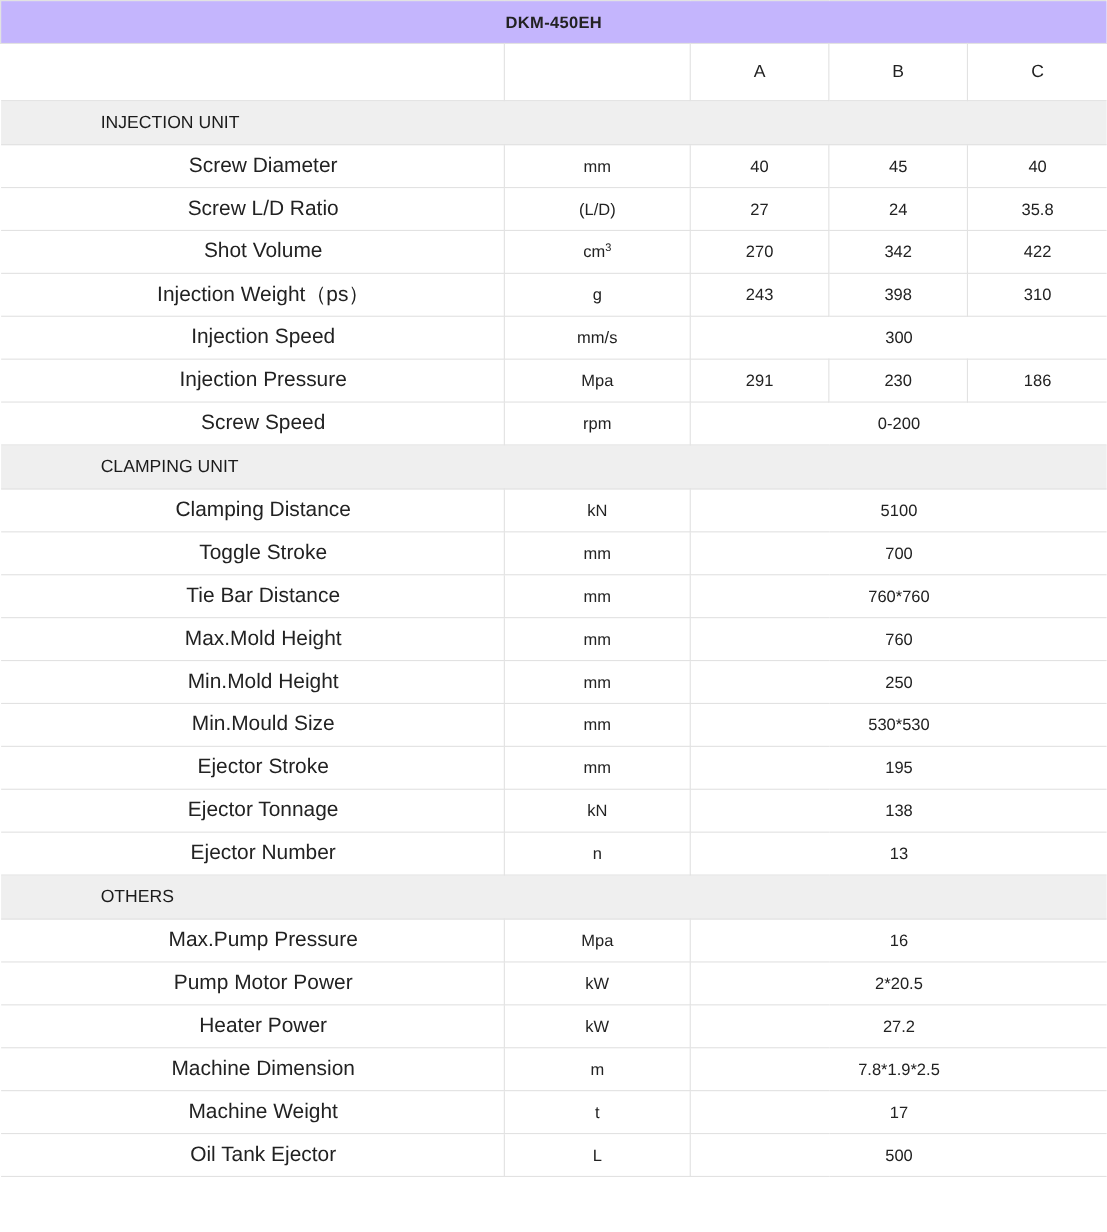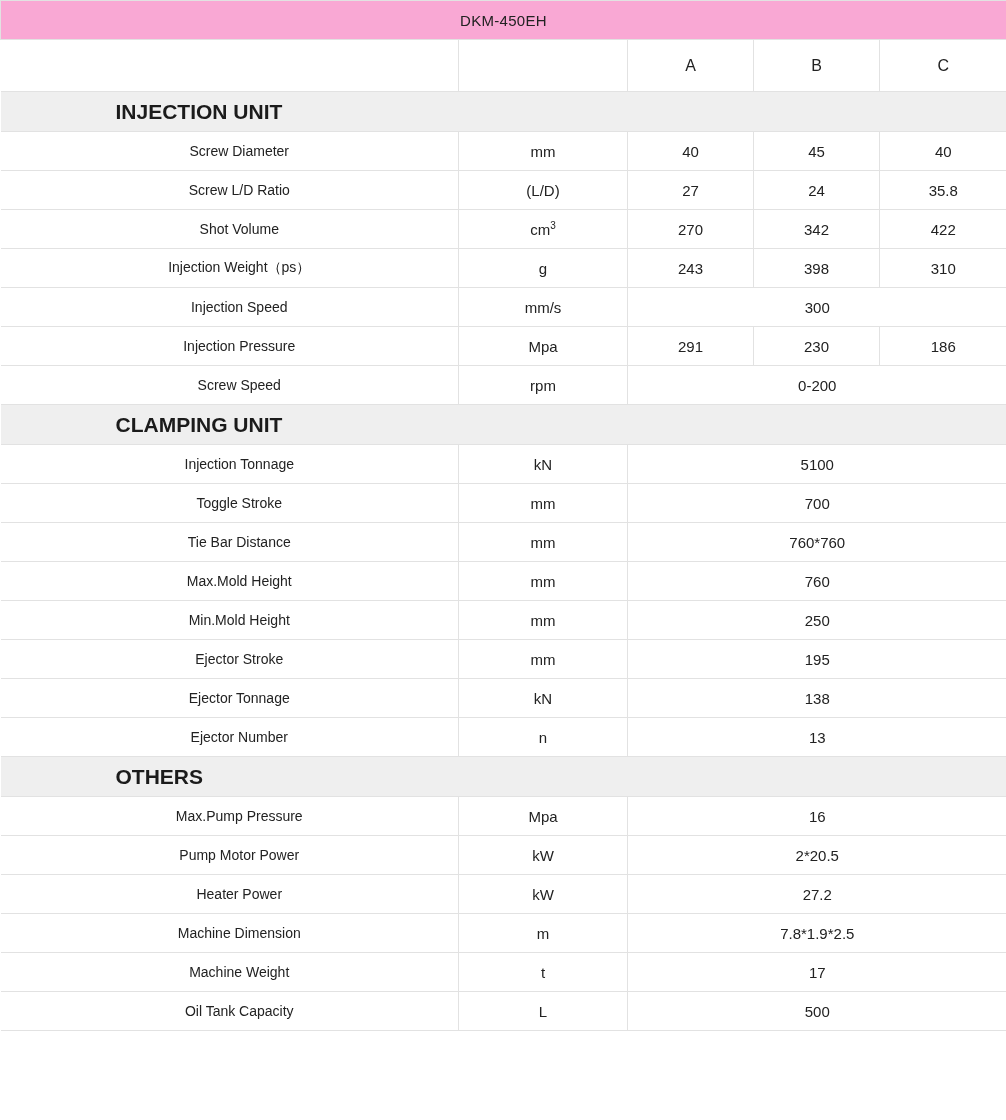--- a/index.html
+++ b/index.html
@@ -18,26 +18,26 @@
     border-collapse: collapse;
     table-layout: fixed;
   }
   .spec-table col.c-name  { width: 458px; }
   .spec-table col.c-unit  { width: 169px; }
   .spec-table col.c-a     { width: 126px; }
   .spec-table col.c-b     { width: 126px; }
   .spec-table col.c-c     { width: 127px; }
 
   .title-row td {
-    background: #f9a8d4;
+    background: #c4b5fd;
     height: 68px;
     text-align: center;
     vertical-align: middle;
     font-size: 23px;
-    font-weight: normal;
+    font-weight: bold;
     color: #1b1b1b;
     border: none;
     letter-spacing: 0.3px;
   }
 
   .spec-table td {
     border: 1px solid #e2e2e2;
     font-size: 15px;
     text-align: center;
     vertical-align: middle;
@@ -50,30 +50,30 @@
     height: 52px;
     font-size: 16px;
     color: #222;
   }
   .spec-table tr.head-row td.blank {
     border-left: none;
   }
   .section-row td {
     background: #efefef;
     text-align: left;
-    padding-left: 115px;
-    font-size: 21px;
-    font-weight: bold;
+    padding-left: 91px;
+    font-size: 16px;
+    font-weight: normal;
     height: 40px;
     color: #1b1b1b;
     border-left: none;
     border-right: none;
   }
   td.name-cell {
-    font-size: 14px;
+    font-size: 19px;
     border-left: none;
     padding-left: 24px;
   }
   td.last-col {
     border-right: none;
   }
   sup { font-size: 10px; vertical-align: super; }
 </style>
 </head>
 <body>
@@ -142,21 +142,21 @@
       </tr>
       <tr>
         <td class="name-cell">Screw Speed</td>
         <td>rpm</td>
         <td colspan="3" class="last-col">0-200</td>
       </tr>
       <tr class="section-row">
         <td colspan="5">CLAMPING UNIT</td>
       </tr>
       <tr>
-        <td class="name-cell">Injection Tonnage</td>
+        <td class="name-cell">Clamping Distance</td>
         <td>kN</td>
         <td colspan="3" class="last-col">5100</td>
       </tr>
       <tr>
         <td class="name-cell">Toggle Stroke</td>
         <td>mm</td>
         <td colspan="3" class="last-col">700</td>
       </tr>
       <tr>
         <td class="name-cell">Tie Bar Distance</td>
@@ -165,20 +165,25 @@
       </tr>
       <tr>
         <td class="name-cell">Max.Mold Height</td>
         <td>mm</td>
         <td colspan="3" class="last-col">760</td>
       </tr>
       <tr>
         <td class="name-cell">Min.Mold Height</td>
         <td>mm</td>
         <td colspan="3" class="last-col">250</td>
+      </tr>
+      <tr>
+        <td class="name-cell">Min.Mould Size</td>
+        <td>mm</td>
+        <td colspan="3" class="last-col">530*530</td>
       </tr>
       <tr>
         <td class="name-cell">Ejector Stroke</td>
         <td>mm</td>
         <td colspan="3" class="last-col">195</td>
       </tr>
       <tr>
         <td class="name-cell">Ejector Tonnage</td>
         <td>kN</td>
         <td colspan="3" class="last-col">138</td>
@@ -210,18 +215,18 @@
         <td class="name-cell">Machine Dimension</td>
         <td>m</td>
         <td colspan="3" class="last-col">7.8*1.9*2.5</td>
       </tr>
       <tr>
         <td class="name-cell">Machine Weight</td>
         <td>t</td>
         <td colspan="3" class="last-col">17</td>
       </tr>
       <tr>
-        <td class="name-cell">Oil Tank Capacity</td>
+        <td class="name-cell">Oil Tank Ejector</td>
         <td>L</td>
         <td colspan="3" class="last-col">500</td>
       </tr>
     </tbody>
 </table>
 
 </body></html>

